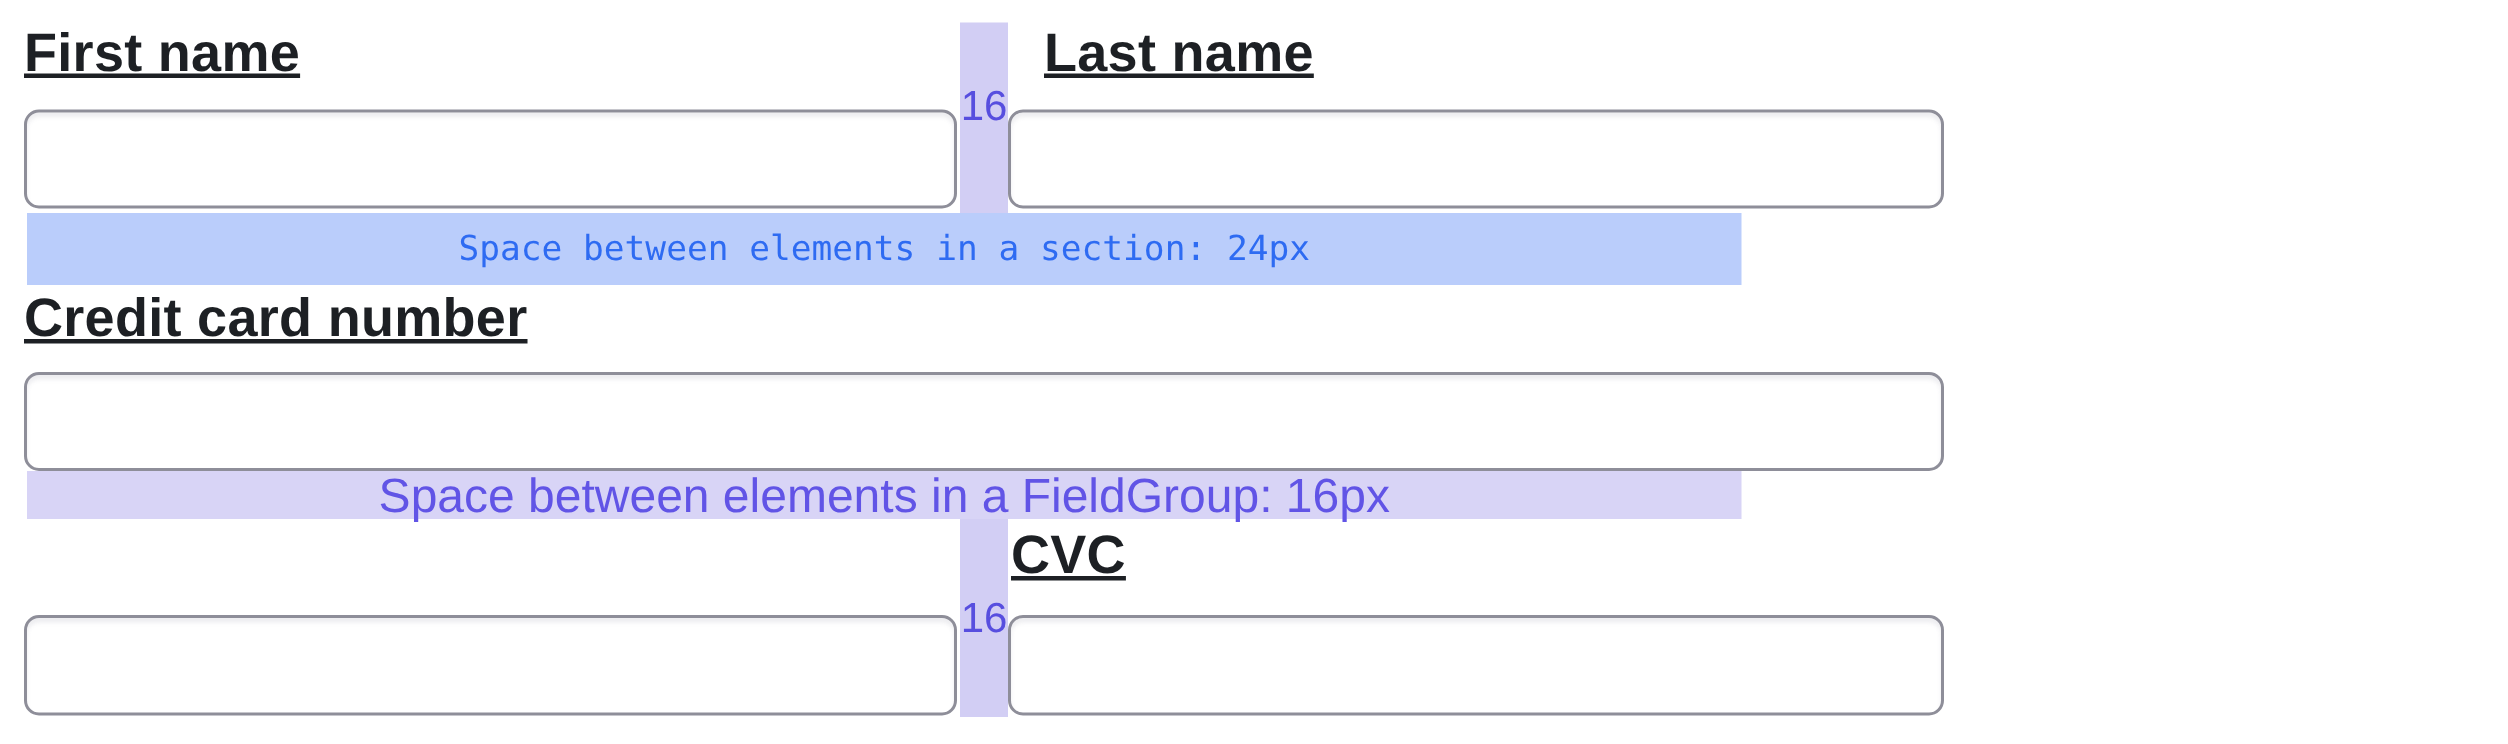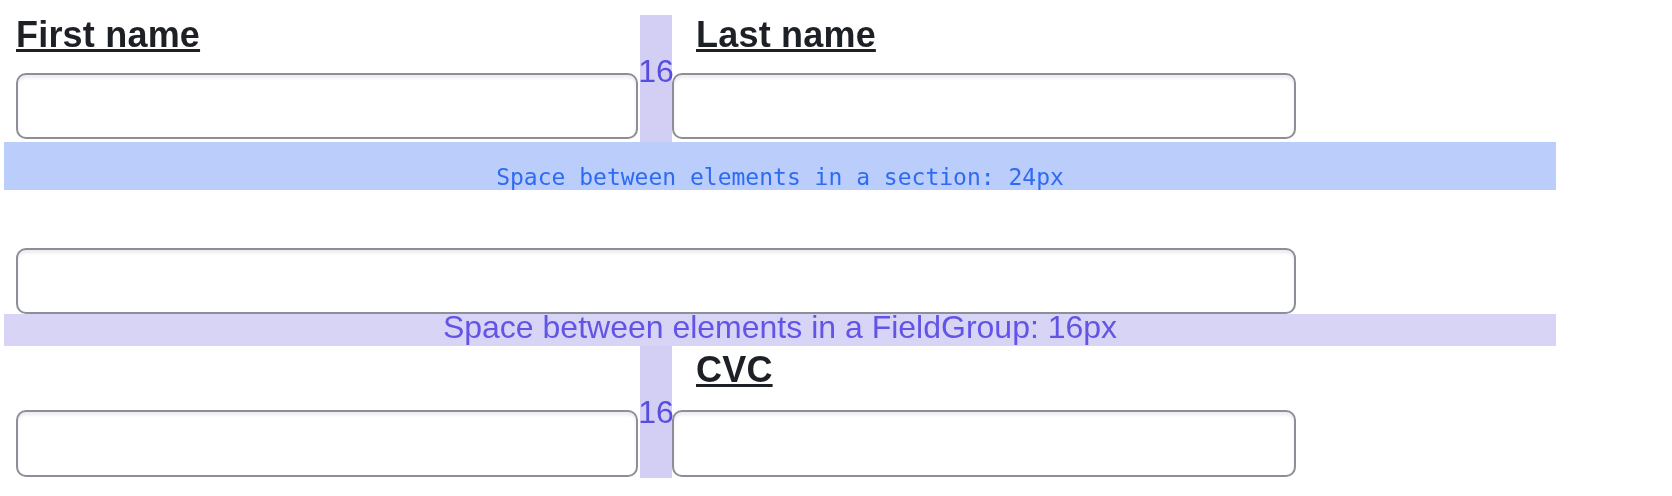--- a/index.html
+++ b/index.html
@@ -28,22 +28,22 @@
     background:#ffffff;
     box-shadow:inset 0 3px 3px rgba(110,110,135,0.12);
     outline:none;
     font-family:"Liberation Sans",sans-serif;
     font-size:26px;
     color:#222;
     padding:0 16px;
   }
   .hband{
     position:absolute;
-    left:4px;width:1552px;
-    display:flex;align-items:flex-end;justify-content:center;
+    left:18px;width:1143px;
+    display:flex;align-items:center;justify-content:center;
   }
   .section-band{
     top:142px;height:48px;
     background:var(--section-band-bg,#bacdfb);
   }
   .section-band .band-text{
     font-family:"DejaVu Sans Mono",monospace;
     font-size:23px;
     color:var(--section-band-text,#2e6bf2);
     white-space:nowrap;
@@ -62,21 +62,21 @@
     position:absolute;
     left:640px;width:32px;
     background:var(--gap-band-bg,#d2cef4);
   }
   .vband-top{top:15px;height:127px;}
   .vband-bottom{top:346px;height:132px;}
   .gap-badge{
     position:absolute;
     left:636px;width:40px;
     text-align:center;
-    font-size:32px;
+    font-size:28px;
     font-weight:500;
     line-height:28px;
     color:var(--gap-band-text,#574edf);
   }
   .gap-badge-top{top:57px;}
   .gap-badge-bottom{top:398px;}
 </style>
 </head>
 <body>
 
@@ -91,20 +91,21 @@
   <div class="hband group-band">
     <span class="band-text">Space between elements in a FieldGroup: 16px</span>
   </div>
 
   <label class="field-label" style="left:16px;top:18px;">First name</label>
   <label class="field-label" style="left:664px;top:18px;margin-left:32px;">Last name</label>
   <input type="text" class="text-input" style="left: 16px; top: 73px; width: 622px; height: 66px;">
   <input type="text" class="text-input" style="left: 672px; top: 73px; width: 624px; height: 66px;">
   <div class="gap-badge gap-badge-top">16</div>
 
+  <label class="field-label" style="left:16px;top:195px;">Credit card number</label>
   <input type="text" class="text-input" style="left: 16px; top: 248px; width: 1280px; height: 66px;">
 
-  <label class="field-label" style="left:696px;top:353px;">CVC</label>
+  <label class="field-label" style="left:674px;top:353px;">CVC</label>
   <input type="text" class="text-input" style="left: 16px; top: 410px; width: 622px; height: 67px;">
   <input type="text" class="text-input" style="left: 672px; top: 410px; width: 624px; height: 67px;">
   <div class="gap-badge gap-badge-bottom">16</div>
 
 </div>
 
 </body></html>

